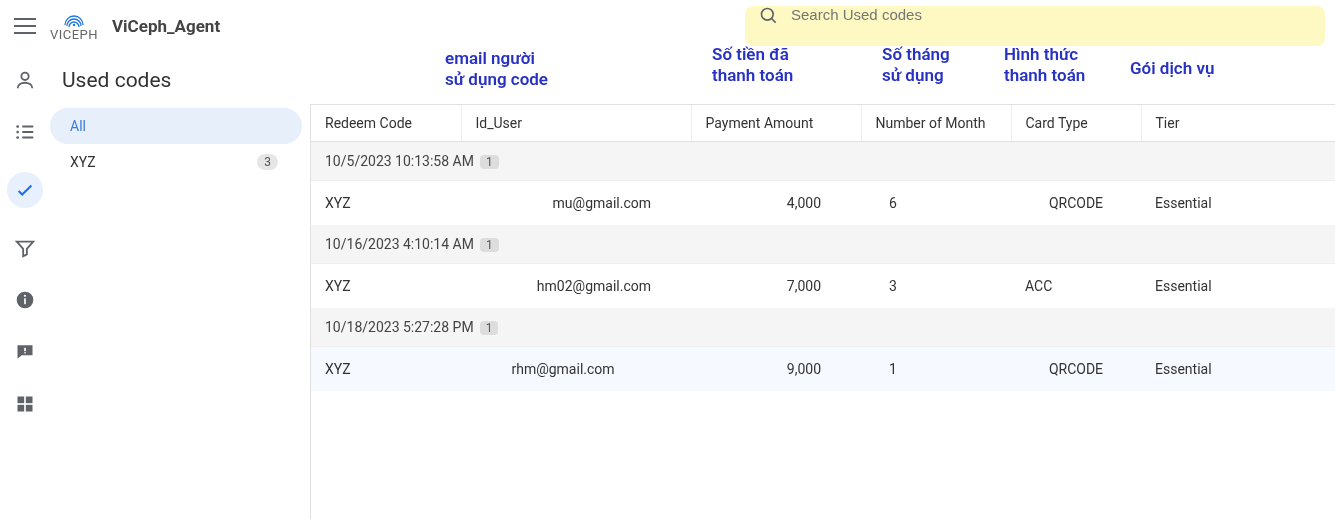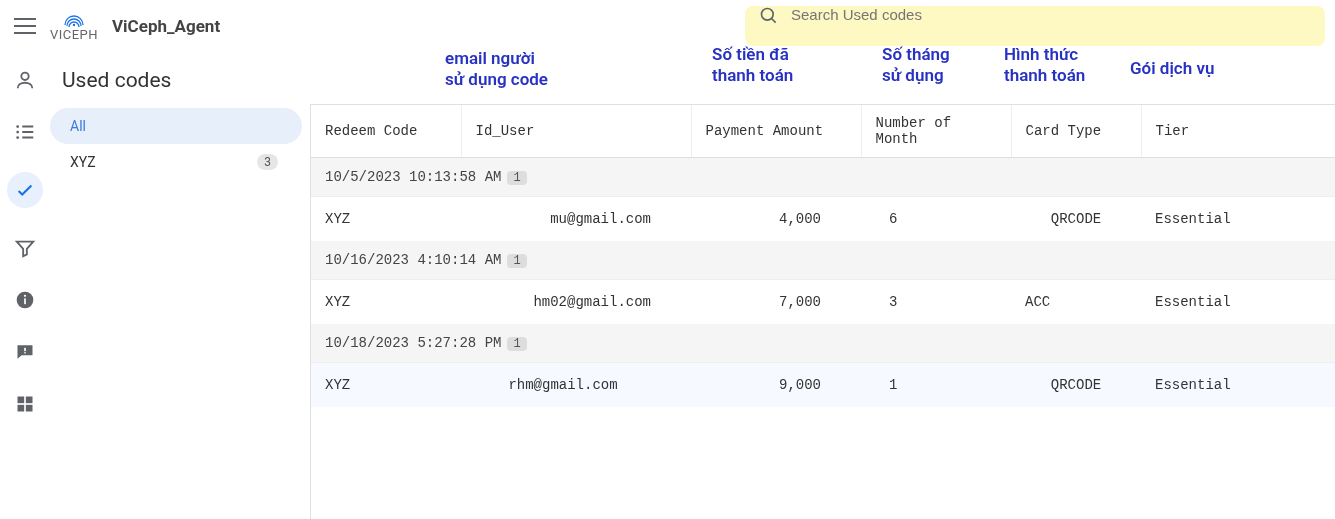--- a/index.html
+++ b/index.html
@@ -30,21 +30,21 @@
 
 .filters { width:260px; padding:4px 8px 0 0; }
 .filter-item { display:flex; align-items:center; justify-content:space-between; padding:10px 24px 10px 20px; font-size:14px; cursor:pointer; border-radius:18px; }
 .filter-item.selected { background:#e7effb; color:#3c7bd9; }
 .filter-item .count { background:#e6e6e6; color:#555; border-radius:10px; font-size:12px; padding:1px 7px; }
 
 
 .annot { position:absolute; color:#2832c2; font-size:17px; font-weight:600; line-height:1.25; }
 
 
-.table-wrap { flex:1; border-left:1px solid #e0e0e0; border-top:1px solid #e0e0e0;font-family:Liberation Mono, monospace; }
+.table-wrap { flex:1; border-left:1px solid #e0e0e0; border-top:1px solid #e0e0e0; }
 table { width:100%; border-collapse:collapse; font-size:14px; }
 th { text-align:left; font-weight:400; color:#333; padding:10px 14px; border-bottom:1px solid #e0e0e0; border-right:1px solid #eee; background:#fff; }
 th:last-child { border-right:none; }
 td { padding:14px 14px; color:#333; }
 tr.grouprow td { background:#f5f5f5; font-size:14px; color:#444; padding:11px 14px; }
 .badge { display:inline-block; background:#ddd; border-radius:4px; padding:0 6px; font-size:12px; margin-left:6px; color:#555; }
 tr.datarow { border-top:1px solid #eee; }
 tr.datarow td.num { text-align:right; padding-right:40px; }
 tr.datarow td.center { text-align:left; padding-left:28px; }
 tr.datarow.last td { background:#f6f9ff; }

